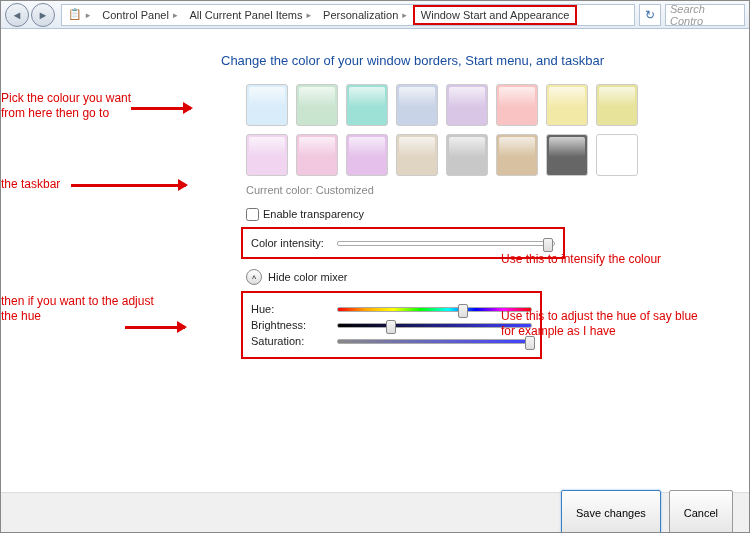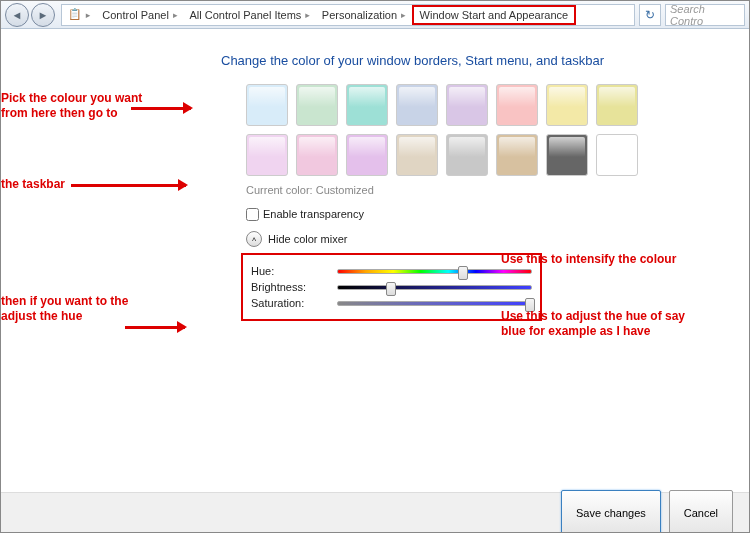--- a/index.html
+++ b/index.html
@@ -30,42 +30,42 @@
   .slider-track { flex:1; height:5px; border:1px solid #aaa; border-radius:2px; position:relative; }
   .slider-thumb { position:absolute; top:-4px; width:10px; height:14px; background:linear-gradient(#f5f5f5,#ddd); border:1px solid #888; border-radius:2px; }
   .hue-track { background: linear-gradient(90deg, red, orange, yellow, lime, cyan, blue, magenta, red); border:1px solid #aaa; }
   .sat-track { background: linear-gradient(90deg, #888, #4040ff); border:1px solid #aaa; }
   .bri-track { background: linear-gradient(90deg, #000, #4040ff); border:1px solid #aaa; }
   .mixer-toggle { margin-left:205px; margin-top:10px; display:flex; align-items:center; gap:6px; font-size:11px; }
   .circle-btn { width:16px; height:16px; border:1px solid #888; border-radius:50%; background:linear-gradient(#fff,#ddd); display:flex; align-items:center; justify-content:center; font-size:8px; }
   .mixer-box { border:2px solid #d00; padding:6px 8px; margin-left:200px; margin-top:6px; width:301px; }
   .adv-link { margin-left:205px; margin-top:14px; color:#1a4ea0; font-size:11px; }
   
-  .annot { position:absolute; color:#d00; font-weight:bold; font-size:12px; line-height:1.25; }
+  .annot { position:absolute; color:#d00; font-weight:normal; font-size:12px; line-height:1.25; }
   .arrow-r { position:absolute; height:3px; background:#d00; }
   .arrow-r::after { content:''; position:absolute; right:-8px; top:-5px; border:6px solid transparent; border-left:10px solid #d00; }
   
   .btnbar { position:absolute; bottom:0; left:0; right:0; height:40px; background:#f0f0f0; border-top:1px solid #ddd; display:flex; align-items:center; justify-content:flex-end; padding-right:16px; gap:8px; }
   .btn { padding:16px 14px; font-size:11px; border:1px solid #999; background:linear-gradient(#fefefe,#e5e5e5); border-radius:2px; }
   .btn.primary { border:1px solid #3a80c0; box-shadow:0 0 2px #6ab0f0; }
 </style>
 </head>
 <body>
 
 <div class="navbar">
   <div class="nav-btn">◄</div>
   <div class="nav-btn">►</div>
   <div class="breadcrumb">
     <span class="crumb">📋<span class="chev">▸</span></span>
     <span class="crumb">
         <span>Control Panel</span>
         <span class="chev">▸</span>
       </span>
     <span class="crumb">
-        <span>All Control Panel Items</span>
+        <span>All Current Panel Items</span>
         <span class="chev">▸</span>
       </span>
     <span class="crumb">
         <span>Personalization</span>
         <span class="chev">▸</span>
       </span>
     <span class="crumb highlight">
         <span>Window Start and Appearance</span>
       </span>
   </div>
@@ -97,20 +97,28 @@
 
   <div class="current-label">
     <span>Current color:</span> <span>Customized</span>
   </div>
 
   <div class="enable-trans">
     <input type="checkbox" style="">
     <span>Enable transparency</span>
   </div>
 
+  <div class="boxed">
+    <div class="row">
+      <label>Color intensity:</label>
+      <div class="slider-track">
+        <div class="slider-thumb" id="thumb-int" style="left: 95%;"></div>
+      </div>
+    </div>
+  </div>
 
   <div class="mixer-toggle">
     <span class="circle-btn">˄</span>
     <span>Hide color mixer</span>
   </div>
 
   <div class="mixer-box">
     <div class="row">
       <label>Hue:</label>
       <div class="slider-track hue-track">

